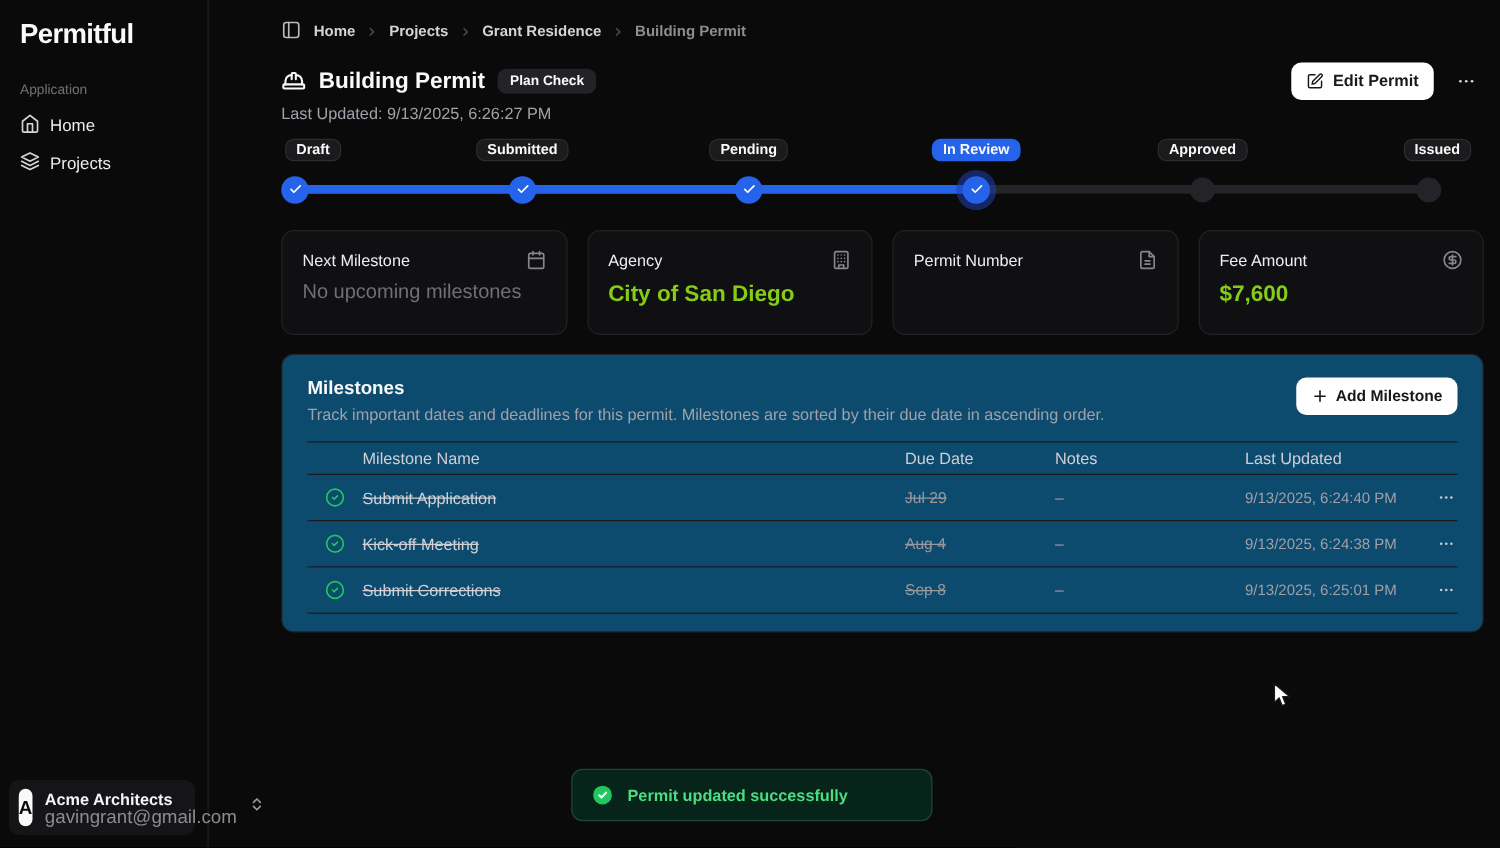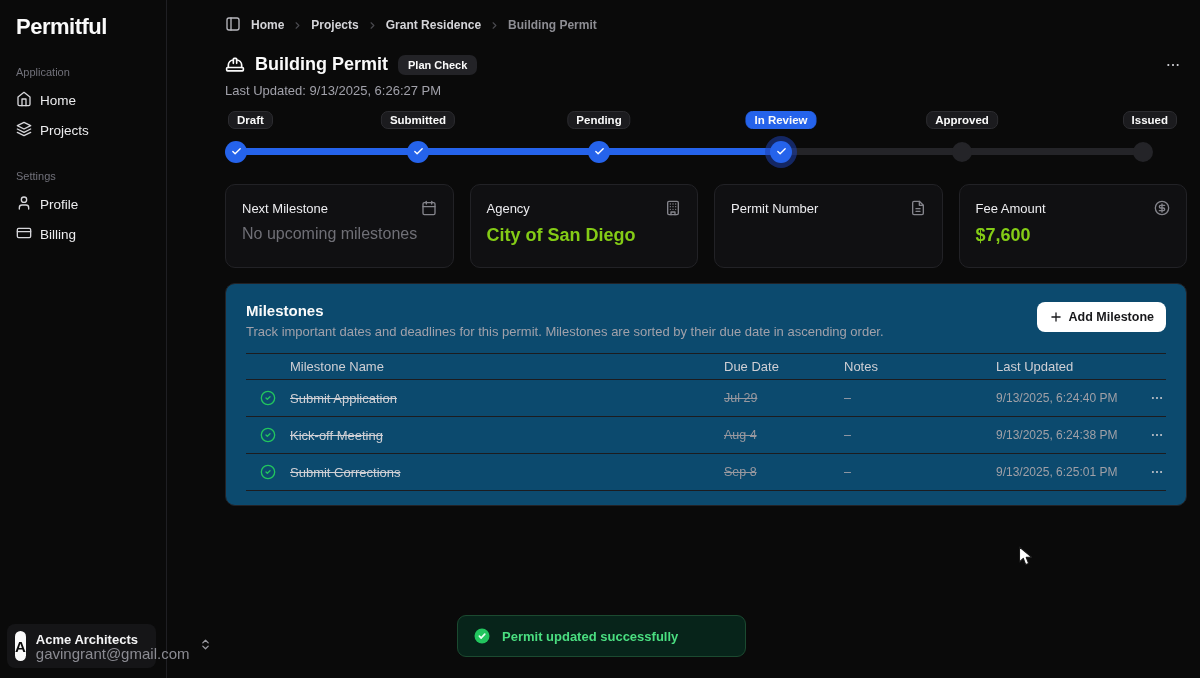--- a/index.html
+++ b/index.html
@@ -113,37 +113,20 @@
       <div class="nav-item">
         <span><svg width="16" height="16" viewBox="0 0 24 24" fill="none" stroke="currentColor" stroke-width="2" stroke-linecap="round" stroke-linejoin="round">
               <path d="m12 2 10 5-10 5L2 7z"></path>
               <path d="m2 12 10 5 10-5"></path>
               <path d="m2 17 10 5 10-5"></path>
             </svg></span>
         <span>Projects</span>
       </div>
     </div>
 
-    <div class="nav-section second">
-      <div class="nav-label">Settings</div>
-      <div class="nav-item">
-        <span><svg width="16" height="16" viewBox="0 0 24 24" fill="none" stroke="currentColor" stroke-width="2" stroke-linecap="round" stroke-linejoin="round">
-              <path d="M19 21v-2a4 4 0 0 0-4-4H9a4 4 0 0 0-4 4v2"></path>
-              <circle cx="12" cy="7" r="4"></circle>
-            </svg></span>
-        <span>Profile</span>
-      </div>
-      <div class="nav-item">
-        <span><svg width="16" height="16" viewBox="0 0 24 24" fill="none" stroke="currentColor" stroke-width="2" stroke-linecap="round" stroke-linejoin="round">
-              <rect x="2" y="5" width="20" height="14" rx="2"></rect>
-              <path d="M2 10h20"></path>
-            </svg></span>
-        <span>Billing</span>
-      </div>
-    </div>
 
     <div class="account">
       <div class="avatar">
           <span>A</span>
         </div>
       <div>
         <div class="acct-name">Acme Architects</div>
         <div class="acct-email">gavingrant@gmail.com</div>
       </div>
       <span class="acct-chevron"><svg width="13" height="13" viewBox="0 0 24 24" fill="none" stroke="currentColor" stroke-width="2.4" stroke-linecap="round" stroke-linejoin="round">
@@ -192,20 +175,29 @@
               <path d="M2 18a1 1 0 0 0 1 1h18a1 1 0 0 0 1-1v-2a1 1 0 0 0-1-1H3a1 1 0 0 0-1 1z"></path>
               <path d="M10 10V5a1 1 0 0 1 1-1h2a1 1 0 0 1 1 1v5"></path>
               <path d="M4 15v-3a6 6 0 0 1 6-6"></path>
               <path d="M14 6a6 6 0 0 1 6 6v3"></path>
             </svg>
           </span>
         <h1 class="page-title">Building Permit</h1>
         <span class="status-badge">Plan Check</span>
       </div>
       <div class="header-actions">
+        <button class="btn-white">
+          <span style="display:flex;">
+              <svg width="14" height="14" viewBox="0 0 24 24" fill="none" stroke="currentColor" stroke-width="2" stroke-linecap="round" stroke-linejoin="round">
+                <path d="M12 3H5a2 2 0 0 0-2 2v14a2 2 0 0 0 2 2h14a2 2 0 0 0 2-2v-7"></path>
+                <path d="M18.375 2.625a2.121 2.121 0 1 1 3 3L12 15l-4 1 1-4Z"></path>
+              </svg>
+            </span>
+          <span>Edit Permit</span>
+        </button>
         <button class="btn-more">
             <span style="display:flex;">
               <svg width="16" height="16" viewBox="0 0 24 24" fill="currentColor">
                 <circle cx="5" cy="12" r="1.6"></circle>
                 <circle cx="12" cy="12" r="1.6"></circle>
                 <circle cx="19" cy="12" r="1.6"></circle>
               </svg>
             </span>
           </button>
       </div>

